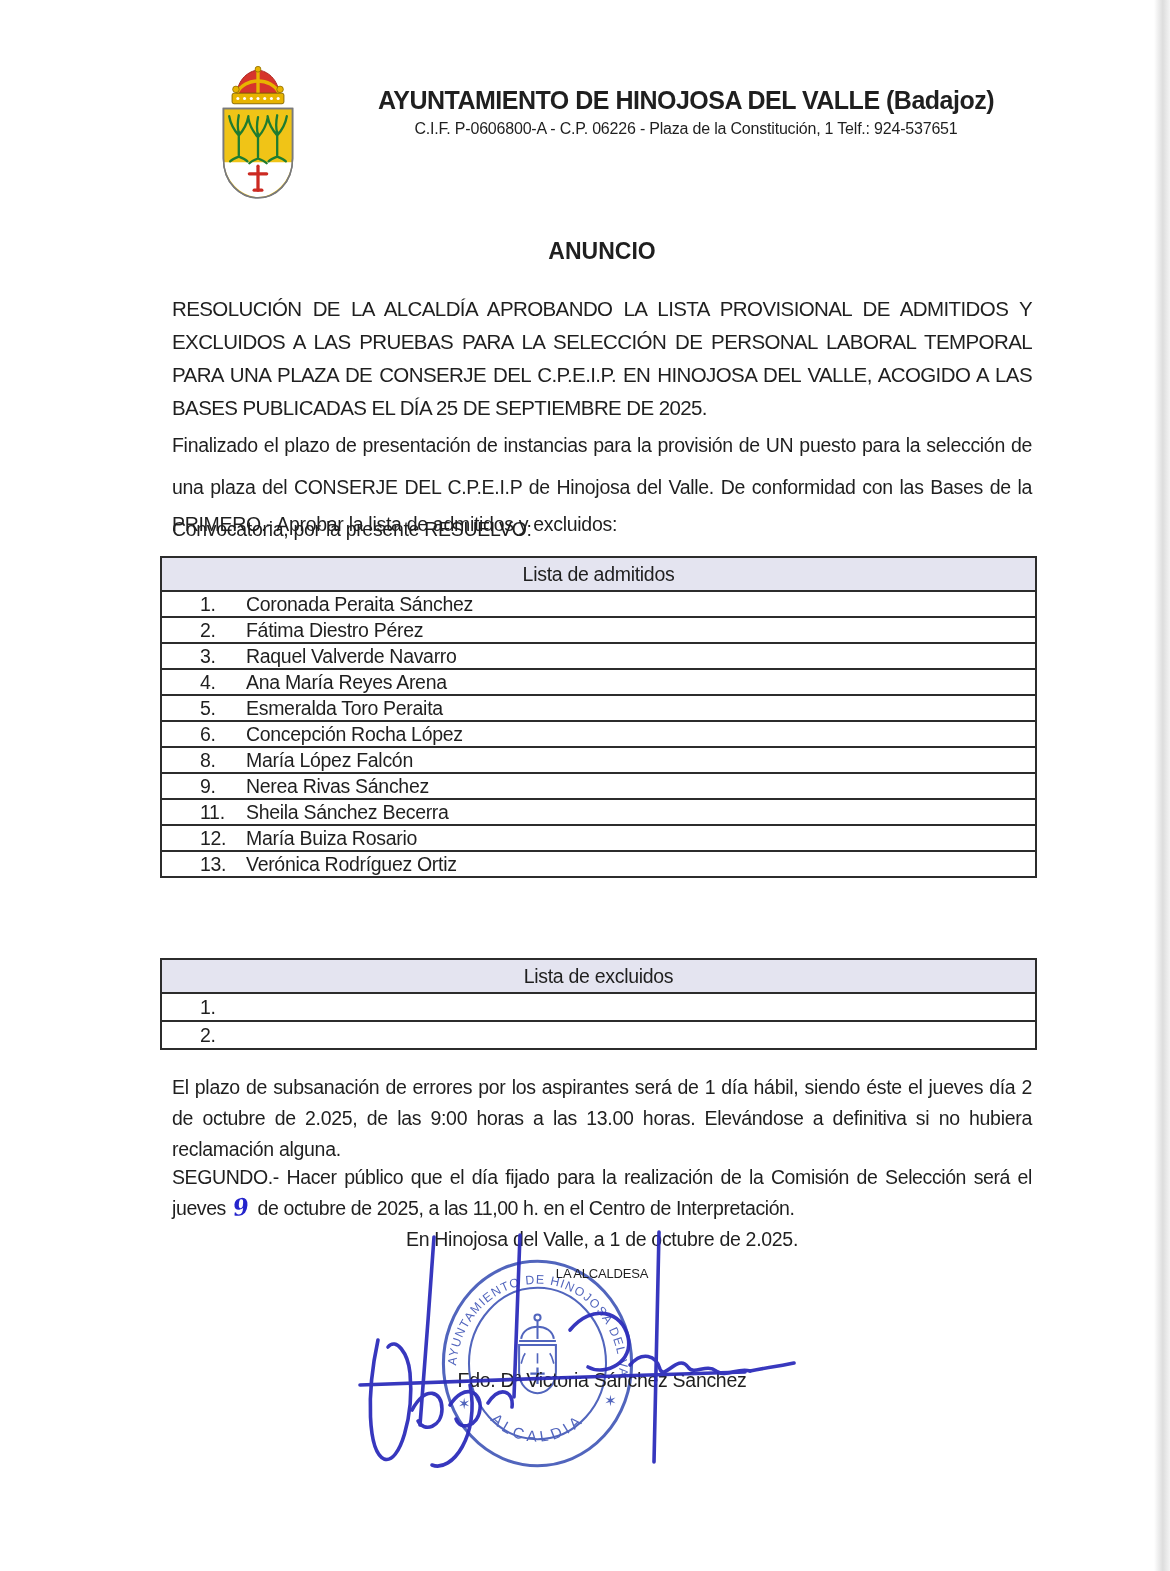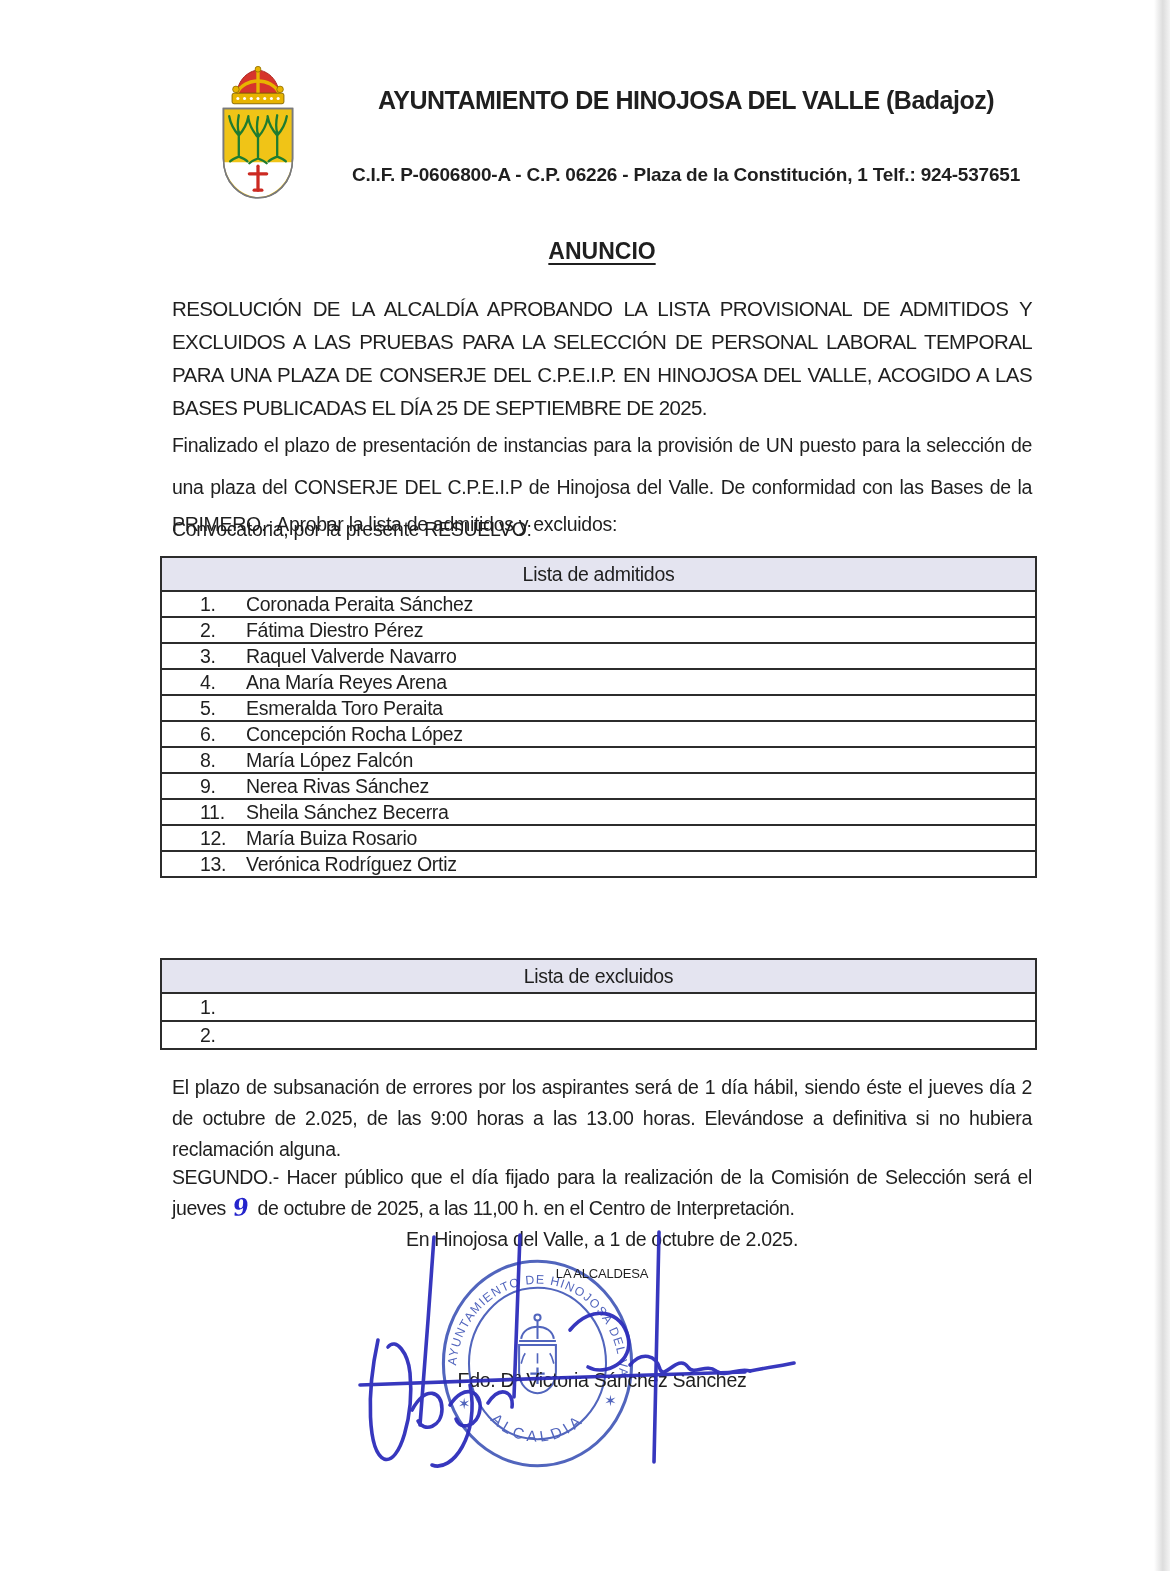--- a/index.html
+++ b/index.html
@@ -13,28 +13,28 @@
   }
   .abs{position:absolute;}
   
   #coat-of-arms{left:210px;top:64px;width:96px;height:140px;}
   #letterhead-title{
     left:340px;top:86px;width:692px;text-align:center;
     font-size:25px;font-weight:700;letter-spacing:-0.5px;white-space:nowrap;
   }
   #letterhead-subtitle{
     left:340px;top:120px;width:692px;text-align:center;
-    font-size:19px;font-weight:700;letter-spacing:-0.2px;white-space:nowrap;margin-top:44px;
+    font-size:16px;font-weight:400;letter-spacing:-0.2px;white-space:nowrap;
   }
   
   .content{left:172px;width:860px;}
   #doc-title{
     top:238px;text-align:center;font-size:23px;font-weight:700;
   }
-  #doc-title span{text-decoration:underline;text-underline-offset:4px;text-decoration-thickness:2px;}
+  #doc-title span{text-underline-offset:4px;text-decoration-thickness:2px;}
   .para{margin:0;text-align:justify;}
   #resolution-paragraph{
     top:292px;font-size:20.5px;line-height:33px;font-weight:400;letter-spacing:-0.6px;
   }
   #intro-paragraph{top:424px;font-size:19.5px;line-height:42px;letter-spacing:-0.3px;}
   #primero-paragraph{top:513px;font-size:19.5px;letter-spacing:-0.3px;text-align:left;}
   .ulabel{text-underline-offset:3px;}
   
   table.doc-table{
     position:absolute;left:160px;width:877px;border-collapse:collapse;

